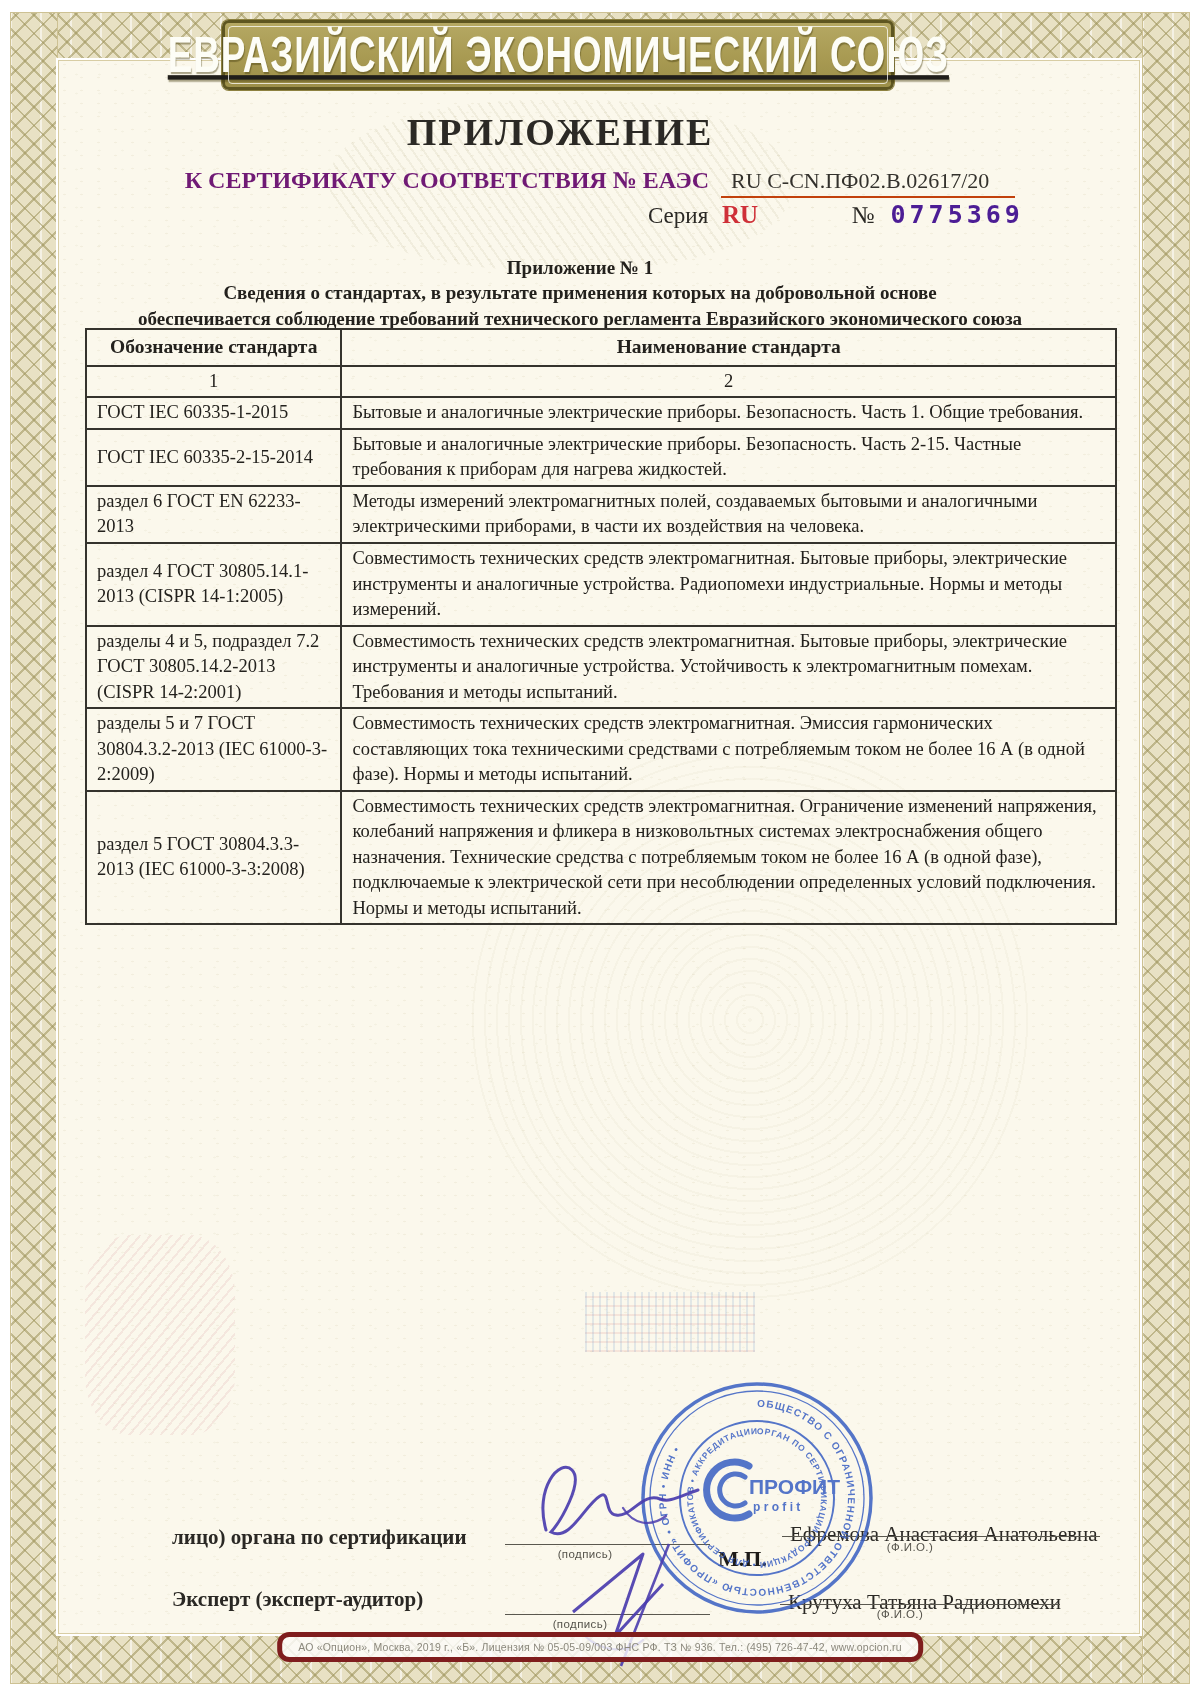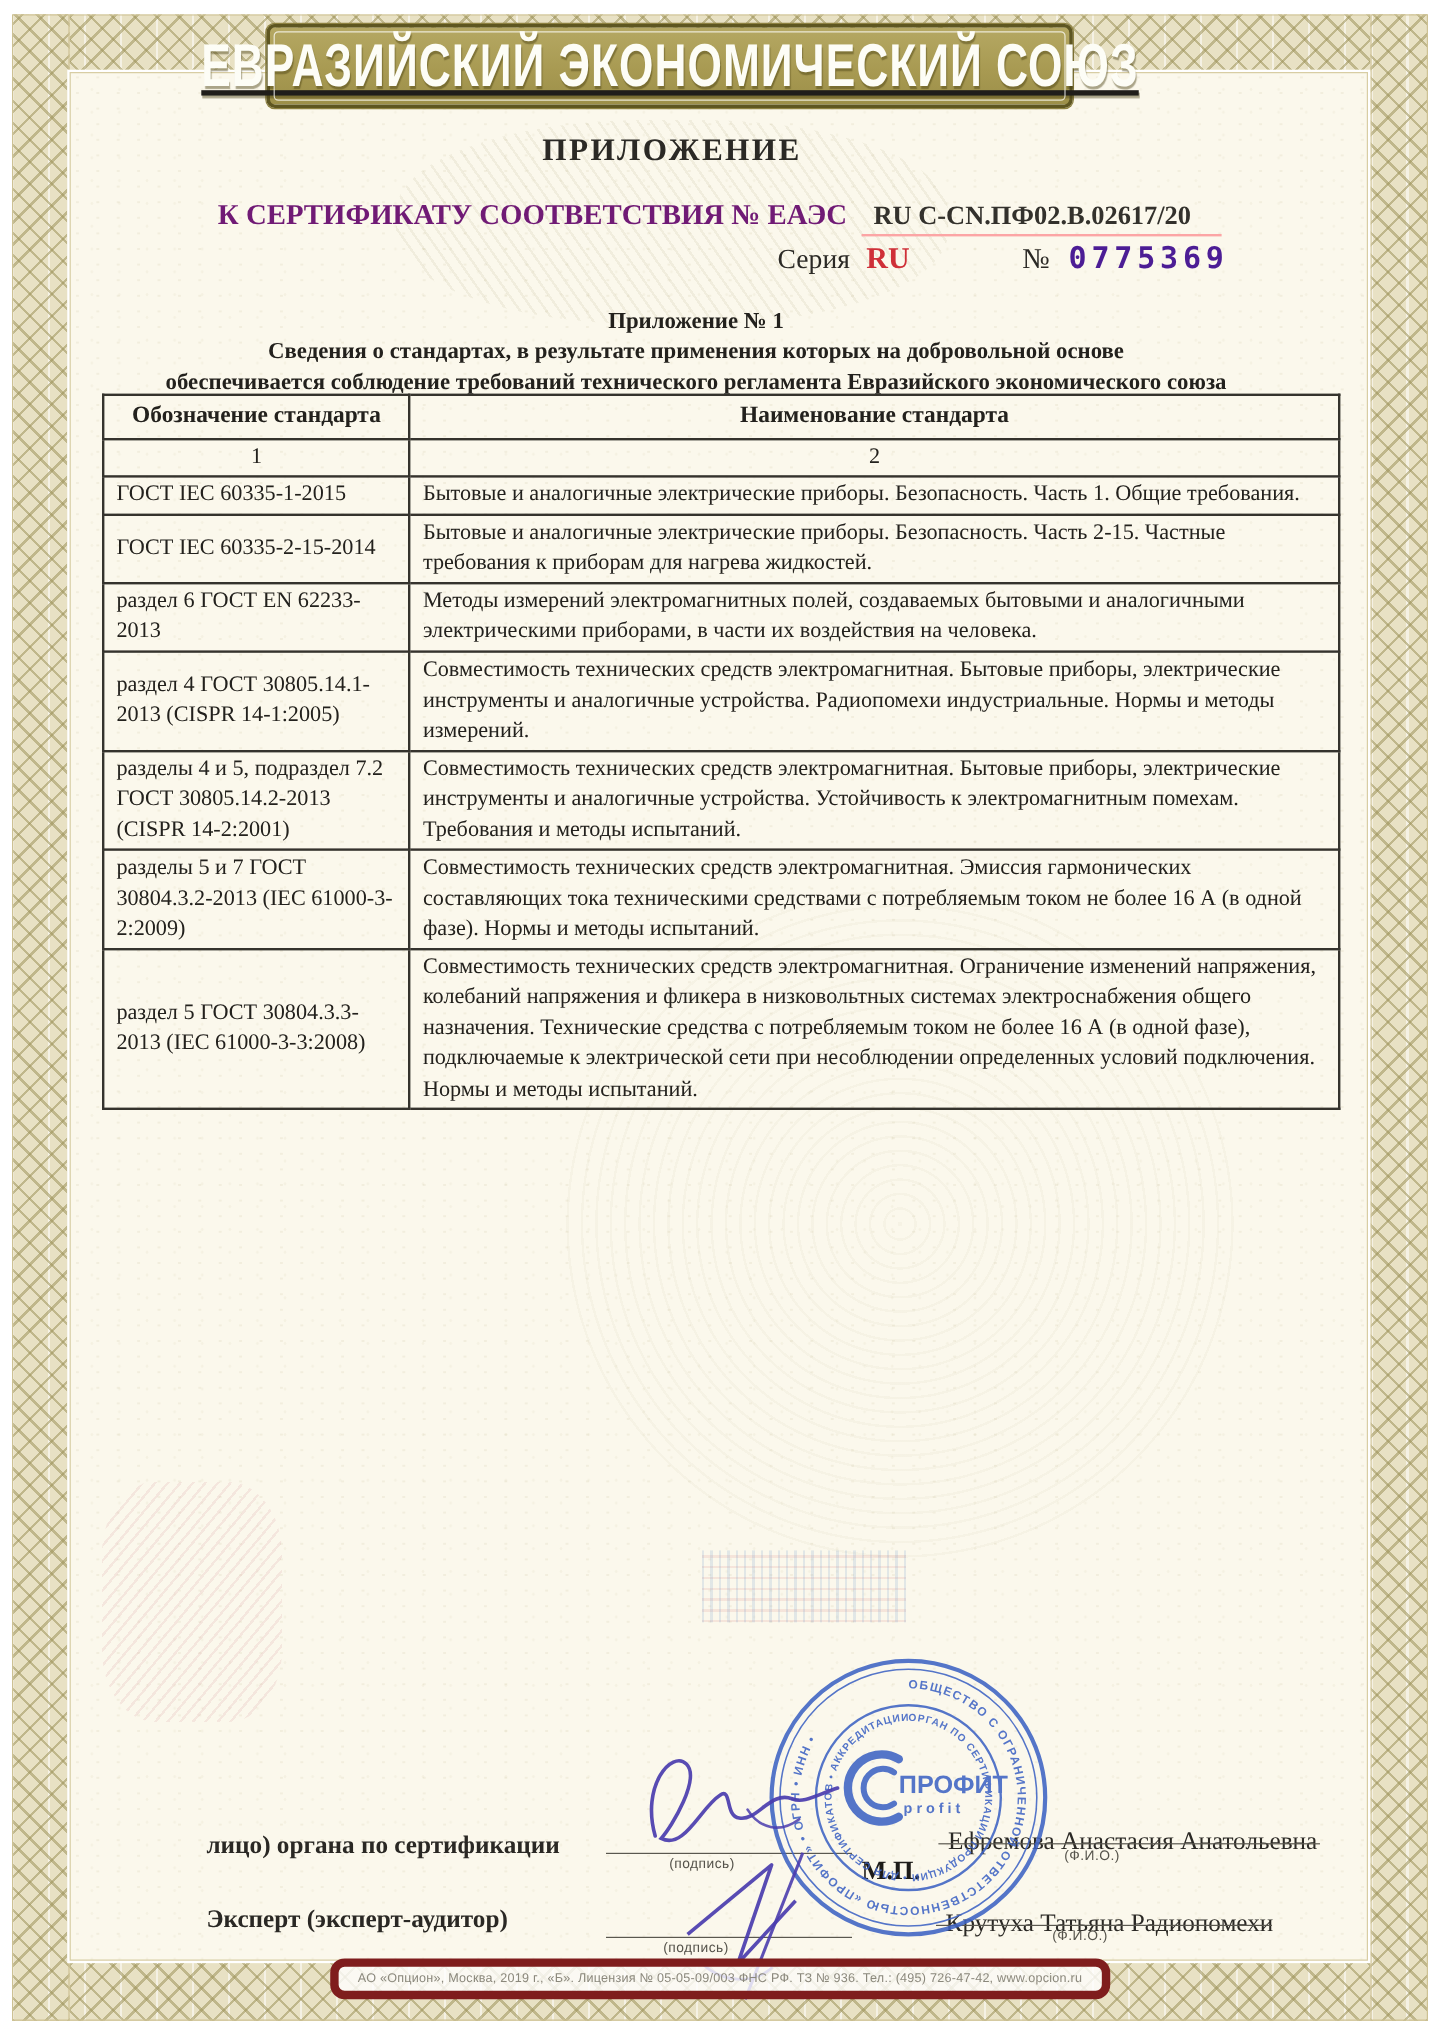--- a/index.html
+++ b/index.html
@@ -52,29 +52,29 @@
   }
   .banner::after{content:""; position:absolute; inset:3px; border:1px solid rgba(255,255,252,.75); border-radius:4px;}
   .banner-text{
     font-family:"Liberation Sans","DejaVu Sans",sans-serif; font-weight:700;
     font-size:45px; color:#fdfdf6; letter-spacing:1px; white-space:nowrap;
     transform:scale(.82,1.12); text-shadow:1px 2px 1px rgba(70,62,15,.45);
   }
   
   .doc-title{
     position:absolute; left:0; top:110px; width:1120px; text-align:center;
-    font-size:26px; font-weight:700; letter-spacing:2px; color:#2b2925;
+    font-size:38px; font-weight:700; letter-spacing:2px; color:#2b2925;
   }
   .cert-line{
     position:absolute; left:0; top:167px; width:1200px; text-align:center; white-space:nowrap;
   }
   .cert-prefix{font-size:24px; font-weight:700; color:#701a75;}
   .cert-number{
-    display:inline-block; font-size:22px; font-weight:700; color:#33312c;
-    border-bottom:2px solid #fca5a5; padding:0 26px 2px 10px; margin-left:8px;
+    display:inline-block; font-size:22px; font-weight:400; color:#33312c;
+    border-bottom:2px solid #c2410c; padding:0 26px 2px 10px; margin-left:8px;
   }
   .series-line{position:absolute; left:648px; top:200px; white-space:nowrap; font-size:23px;}
   .series-label{color:#2b2925;}
   .series-value{font-weight:700; font-size:25px; margin-left:8px;}
   .num-sign{margin-left:88px; color:#2b2925; font-size:24px;}
   .blank-number{
     font-family:"DejaVu Sans Mono","Liberation Mono",monospace;
     font-weight:700; font-size:25px; letter-spacing:4px; margin-left:10px;
   }
   
@@ -115,21 +115,21 @@
   .cap-fio2{left:835px; top:1608px; width:130px; text-align:center;}
   .mp{position:absolute; left:718px; top:1546px; font-size:22px; font-weight:700; color:#1d1b18;}
   
   .stamp{position:absolute; left:637px; top:1378px; width:240px; height:240px; opacity:.88;}
   .autograph{position:absolute;}
   .auto1{left:528px; top:1452px;}
   .auto2{left:545px; top:1540px;}
   
   .imprint{
     position:absolute; left:50%; top:1632px; transform:translateX(-50%);
-    background:rgba(255,255,255,.8); border:7px solid #7f1d1d; border-radius:12px;
+    background:rgba(255,255,255,.8); border:5px solid #7f1d1d; border-radius:12px;
     padding:4px 16px; font-family:"Liberation Sans","DejaVu Sans",sans-serif;
     font-size:10.5px; color:#8b887c; white-space:nowrap; letter-spacing:.2px;
   }
 </style>
 </head>
 <body>
 
 <div id="page">
 
   <div class="band band-top"></div>

